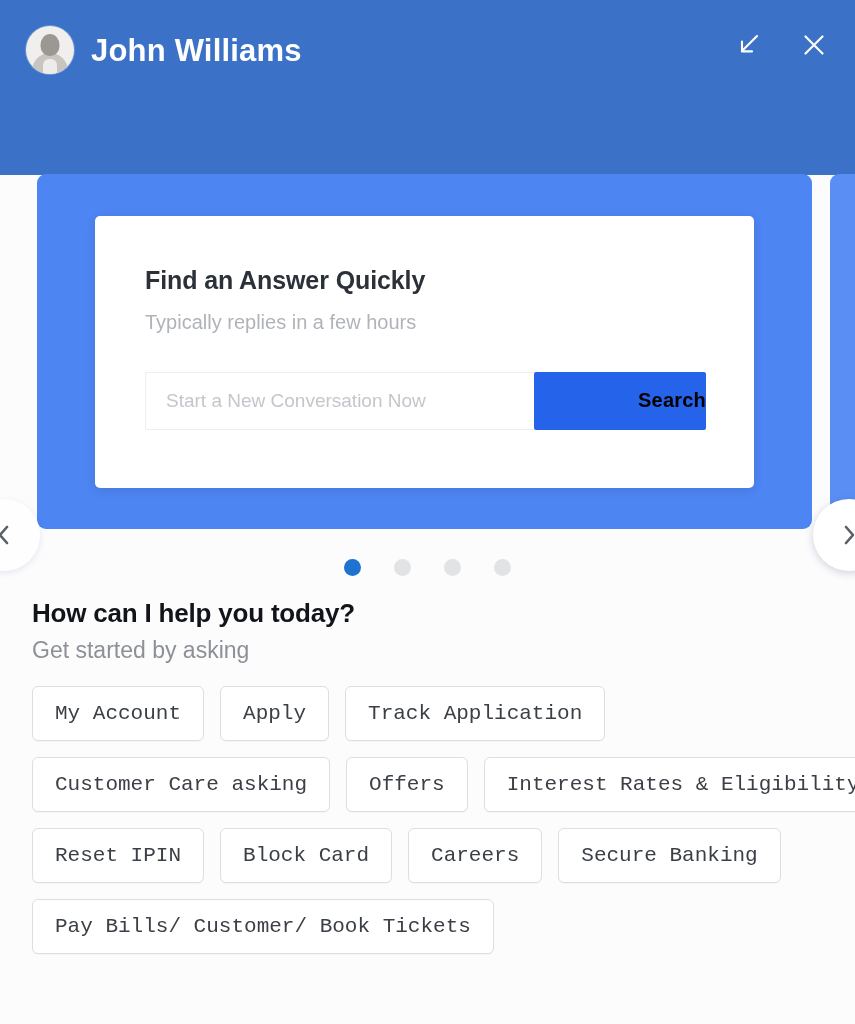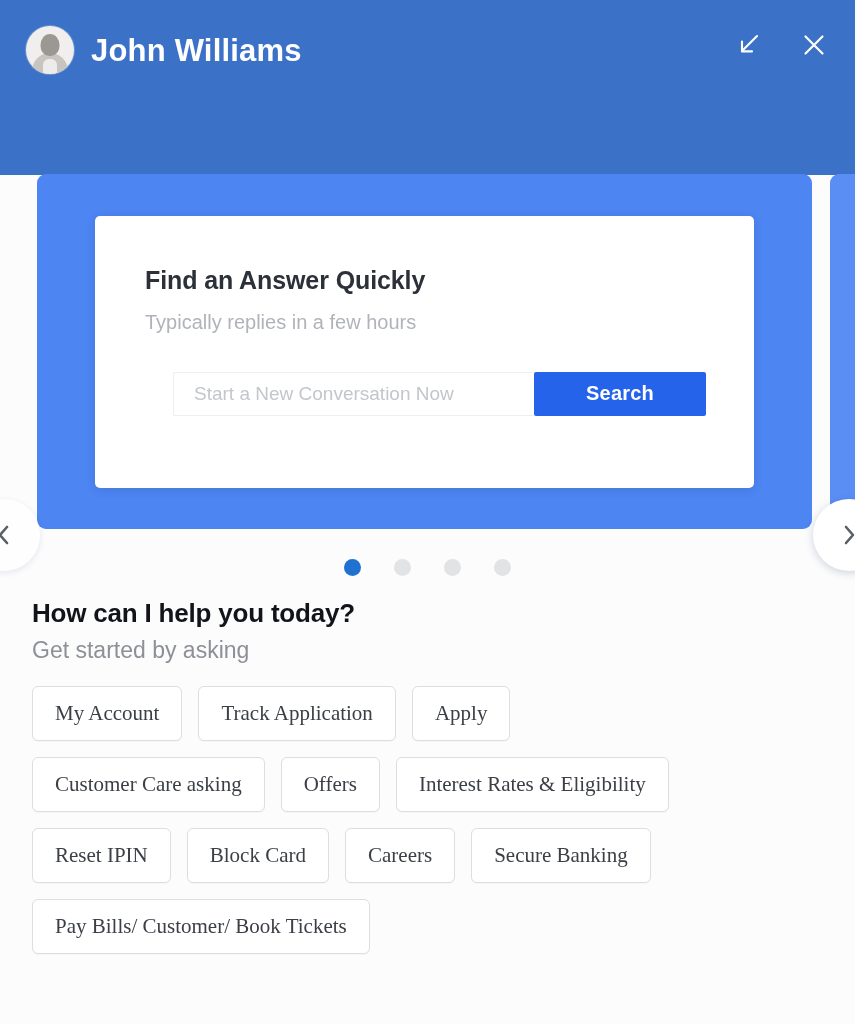--- a/index.html
+++ b/index.html
@@ -163,49 +163,49 @@
   .card-sub {
     font-size: 20px;
     color: #b0b3b9;
     margin-top: 16px;
     font-weight: normal;
   }
 
   .search-row {
     display: flex;
     margin-top: 38px;
-    height: 44px;
-    margin-left: 28px;
+    height: 58px;
   }
 
   .search-input {
     flex: 1 1 auto;
     border: 1px solid #eceef0;
     border-right: none;
     background: #ffffff;
     font-size: 19px;
     color: #444;
     padding: 0 20px;
     font-family: "Liberation Sans", sans-serif;
     outline: none;
     border-radius: 2px 0 0 2px;
   }
   .search-input::placeholder { color: #c3c6cb; }
 
   .search-btn {
     flex: 0 0 172px;
     background: #2563eb;
-    color: #ffffff;
+    color: #000000;
     border: none;
     font-size: 20px;
     font-weight: bold;
     font-family: "Liberation Sans", sans-serif;
     cursor: pointer;
     border-radius: 2px;
     letter-spacing: 0.2px;
+    text-align: right;
   }
 
   
   .nav-arrow {
     position: absolute;
     top: 325px;
     width: 72px;
     height: 72px;
     border-radius: 50%;
     display: flex;
@@ -277,21 +277,21 @@
     gap: 16px;
     margin-bottom: 16px;
   }
 
   .chip {
     border: 1px solid #dcdee1;
     border-radius: 6px;
     background: #ffffff;
     color: #3c4046;
     font-size: 21px;
-    font-family: Liberation Serif, serif;
+    font-family: Liberation Mono, monospace;
     padding: 0 22px;
     height: 55px;
     line-height: 53px;
     cursor: pointer;
     white-space: nowrap;
     box-shadow: 0 1px 1px rgba(0,0,0,0.03);
   }
 </style>
 </head>
 <body>
@@ -369,22 +369,22 @@
     </div>
   </div>
 
   <div class="prompts">
     <div class="prompt-title">How can I help you today?</div>
     <div class="prompt-sub">Get started by asking</div>
 
     <div class="chip-rows">
       <div class="chip-row">
         <button class="chip">My Account</button>
+        <button class="chip">Apply</button>
         <button class="chip">Track Application</button>
-        <button class="chip">Apply</button>
       </div>
       <div class="chip-row">
         <button class="chip">Customer Care asking</button>
         <button class="chip">Offers</button>
         <button class="chip">Interest Rates &amp; Eligibility</button>
       </div>
       <div class="chip-row">
         <button class="chip">Reset IPIN</button>
         <button class="chip">Block Card</button>
         <button class="chip">Careers</button>

